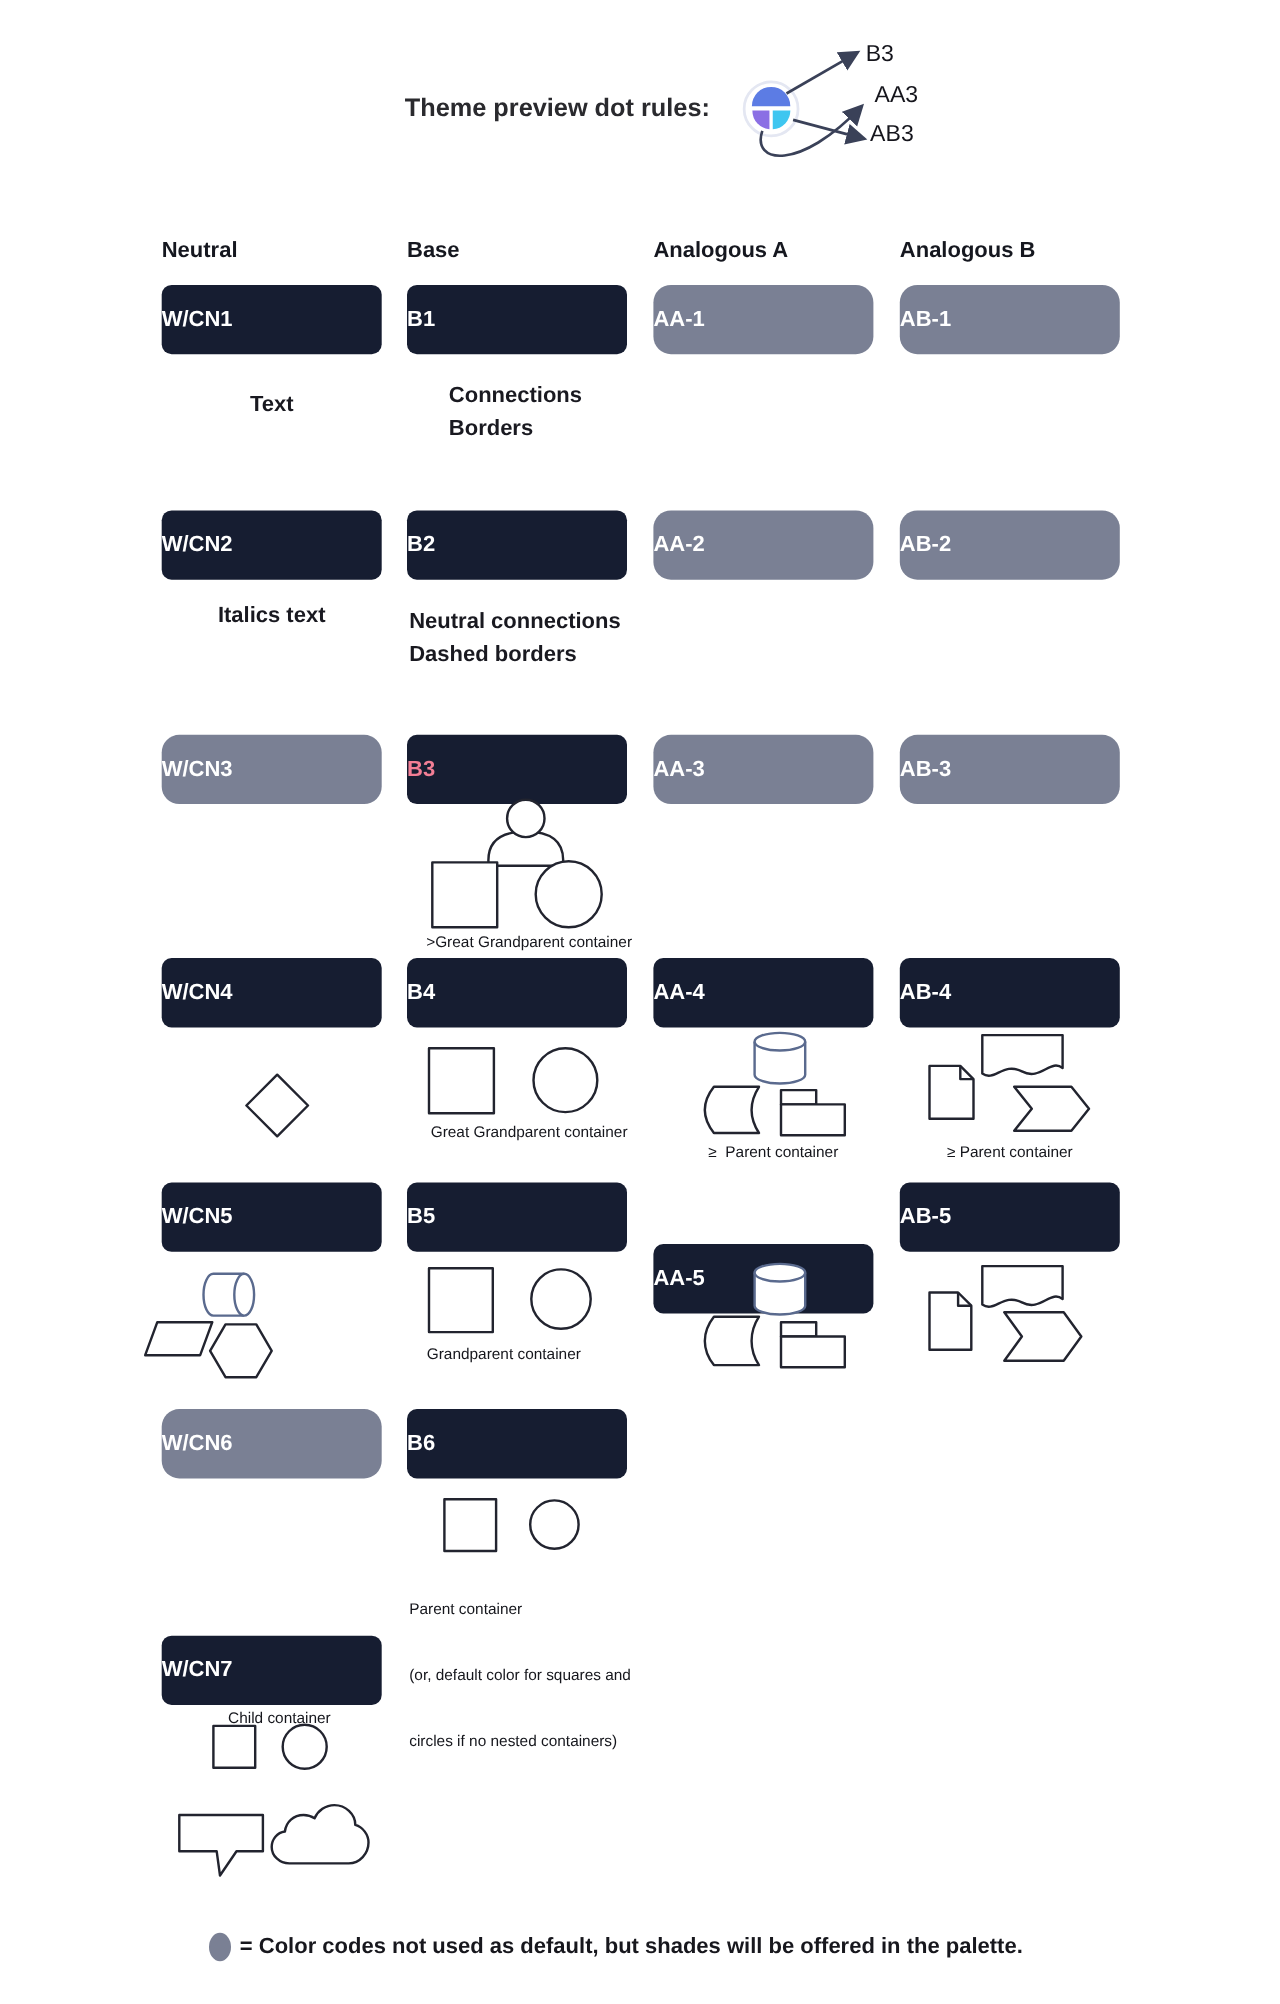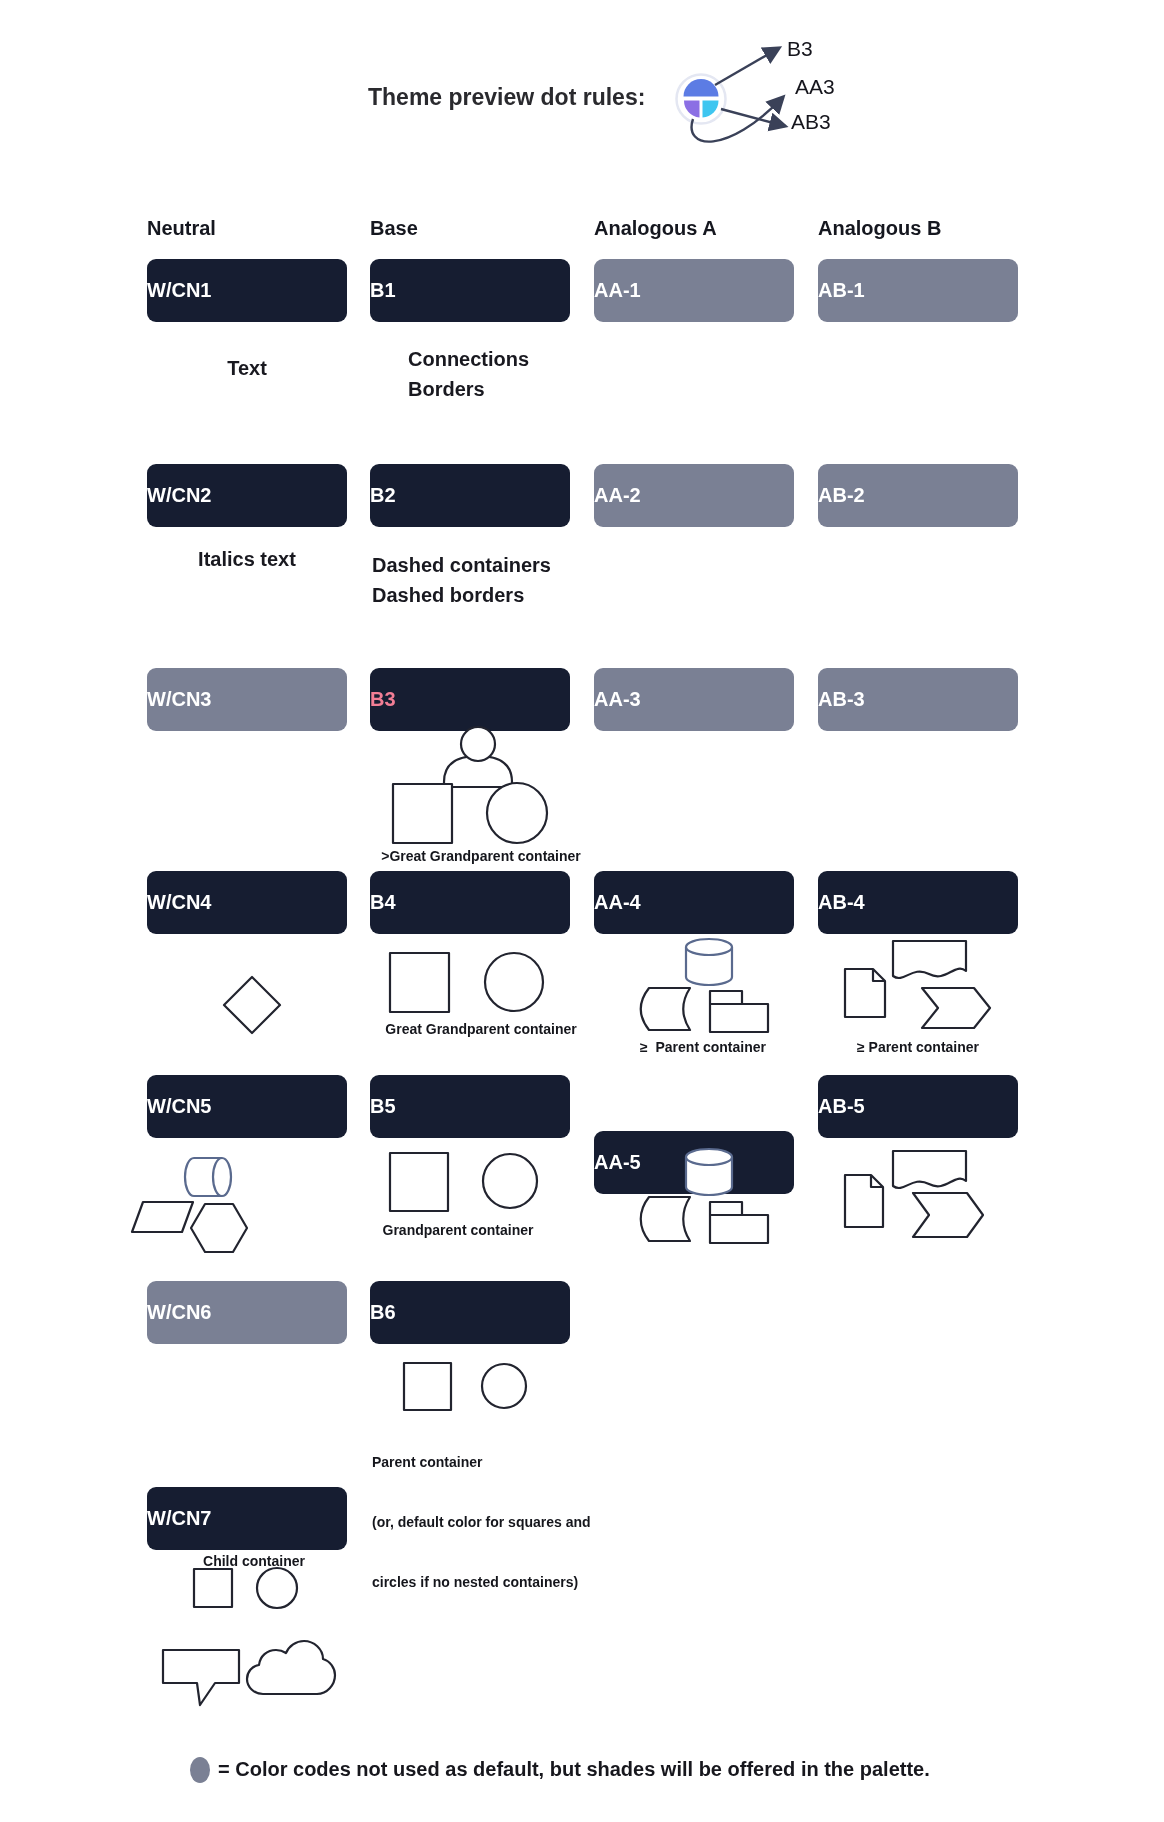--- a/index.html
+++ b/index.html
@@ -12,25 +12,25 @@
   #canvas{position:relative;width:1164px;height:1822px;background:#fff;overflow:hidden;
           font-family:"Liberation Sans",sans-serif;color:var(--text);}
   #shapes{position:absolute;left:0;top:0;}
   .title{position:absolute;left:368px;top:84px;font-size:23px;font-weight:600;color:#2A2A2E;}
   .dot-label{position:absolute;font-size:21px;font-weight:500;color:#15151C;}
   .col-header{position:absolute;top:217px;width:200px;text-align:left;
               font-size:20px;font-weight:700;color:#15171F;}
   .swatch{position:absolute;width:200px;height:63px;border-radius:9px;
           line-height:63px;font-size:20px;font-weight:700;color:#FFFFFF;}
   .swatch.dark{background:var(--dark);}
-  .swatch.gray{background:var(--gray);}
+  .swatch.gray{background:var(--gray);border-radius:16px;}
   .swatch.accent{color:var(--pink);}
   .note{position:absolute;font-size:20px;font-weight:600;color:#191920;line-height:30px;}
   .note.center{width:200px;text-align:center;}
-  .caption{position:absolute;font-size:14px;font-weight:700;color:#15161C;white-space:pre;line-height:20px;}
+  .caption{position:absolute;font-size:14px;font-weight:400;color:#15161C;white-space:pre;line-height:20px;}
   .caption.center{width:300px;text-align:center;}
   .legend-dot{position:absolute;left:190px;top:1757px;width:20px;height:26px;
               border-radius:50%;background:var(--gray);}
   .legend-text{position:absolute;left:218px;top:1758px;font-size:20px;font-weight:700;color:#17171D;}
   .shape{fill:#fff;stroke:var(--shape);stroke-width:2.2px;stroke-linejoin:round;}
   .shape-blue{fill:#fff;stroke:var(--cyl);stroke-width:2.2px;}
   .fold{fill:none;stroke:var(--shape);stroke-width:2.2px;stroke-linejoin:round;}
   .arrow-line{fill:none;stroke:var(--arrow);stroke-width:2.4px;}
   .arrow-head{fill:var(--arrow);}
   .ring{fill:#fff;stroke:var(--ring);stroke-width:2.5px;}
@@ -80,21 +80,21 @@
 
   <div class="swatch dark" style="left:147px;top:1487px">W/CN7</div>
 
   <div class="note center" style="left:147px;top:353px">Text</div>
   <div class="note" style="left:408px;top:344px">
     <div>Connections</div>
     <div>Borders</div>
   </div>
   <div class="note center" style="left:147px;top:544px">Italics text</div>
   <div class="note" style="left:372px;top:550px">
-    <div>Dashed containers</div>
+    <div>Neutral connections</div>
     <div>Dashed borders</div>
   </div>
 
   <div class="caption center" style="left:331px;top:846px">&gt;Great Grandparent container</div>
   <div class="caption center" style="left:331px;top:1019px">Great Grandparent container</div>
   <div class="caption center" style="left:553px;top:1037px">≥  Parent container</div>
   <div class="caption center" style="left:768px;top:1037px">≥ Parent container</div>
   <div class="caption center" style="left:308px;top:1220px">Grandparent container</div>
   <div class="caption" style="left:372px;top:1412px">
     <div>Parent container</div>

